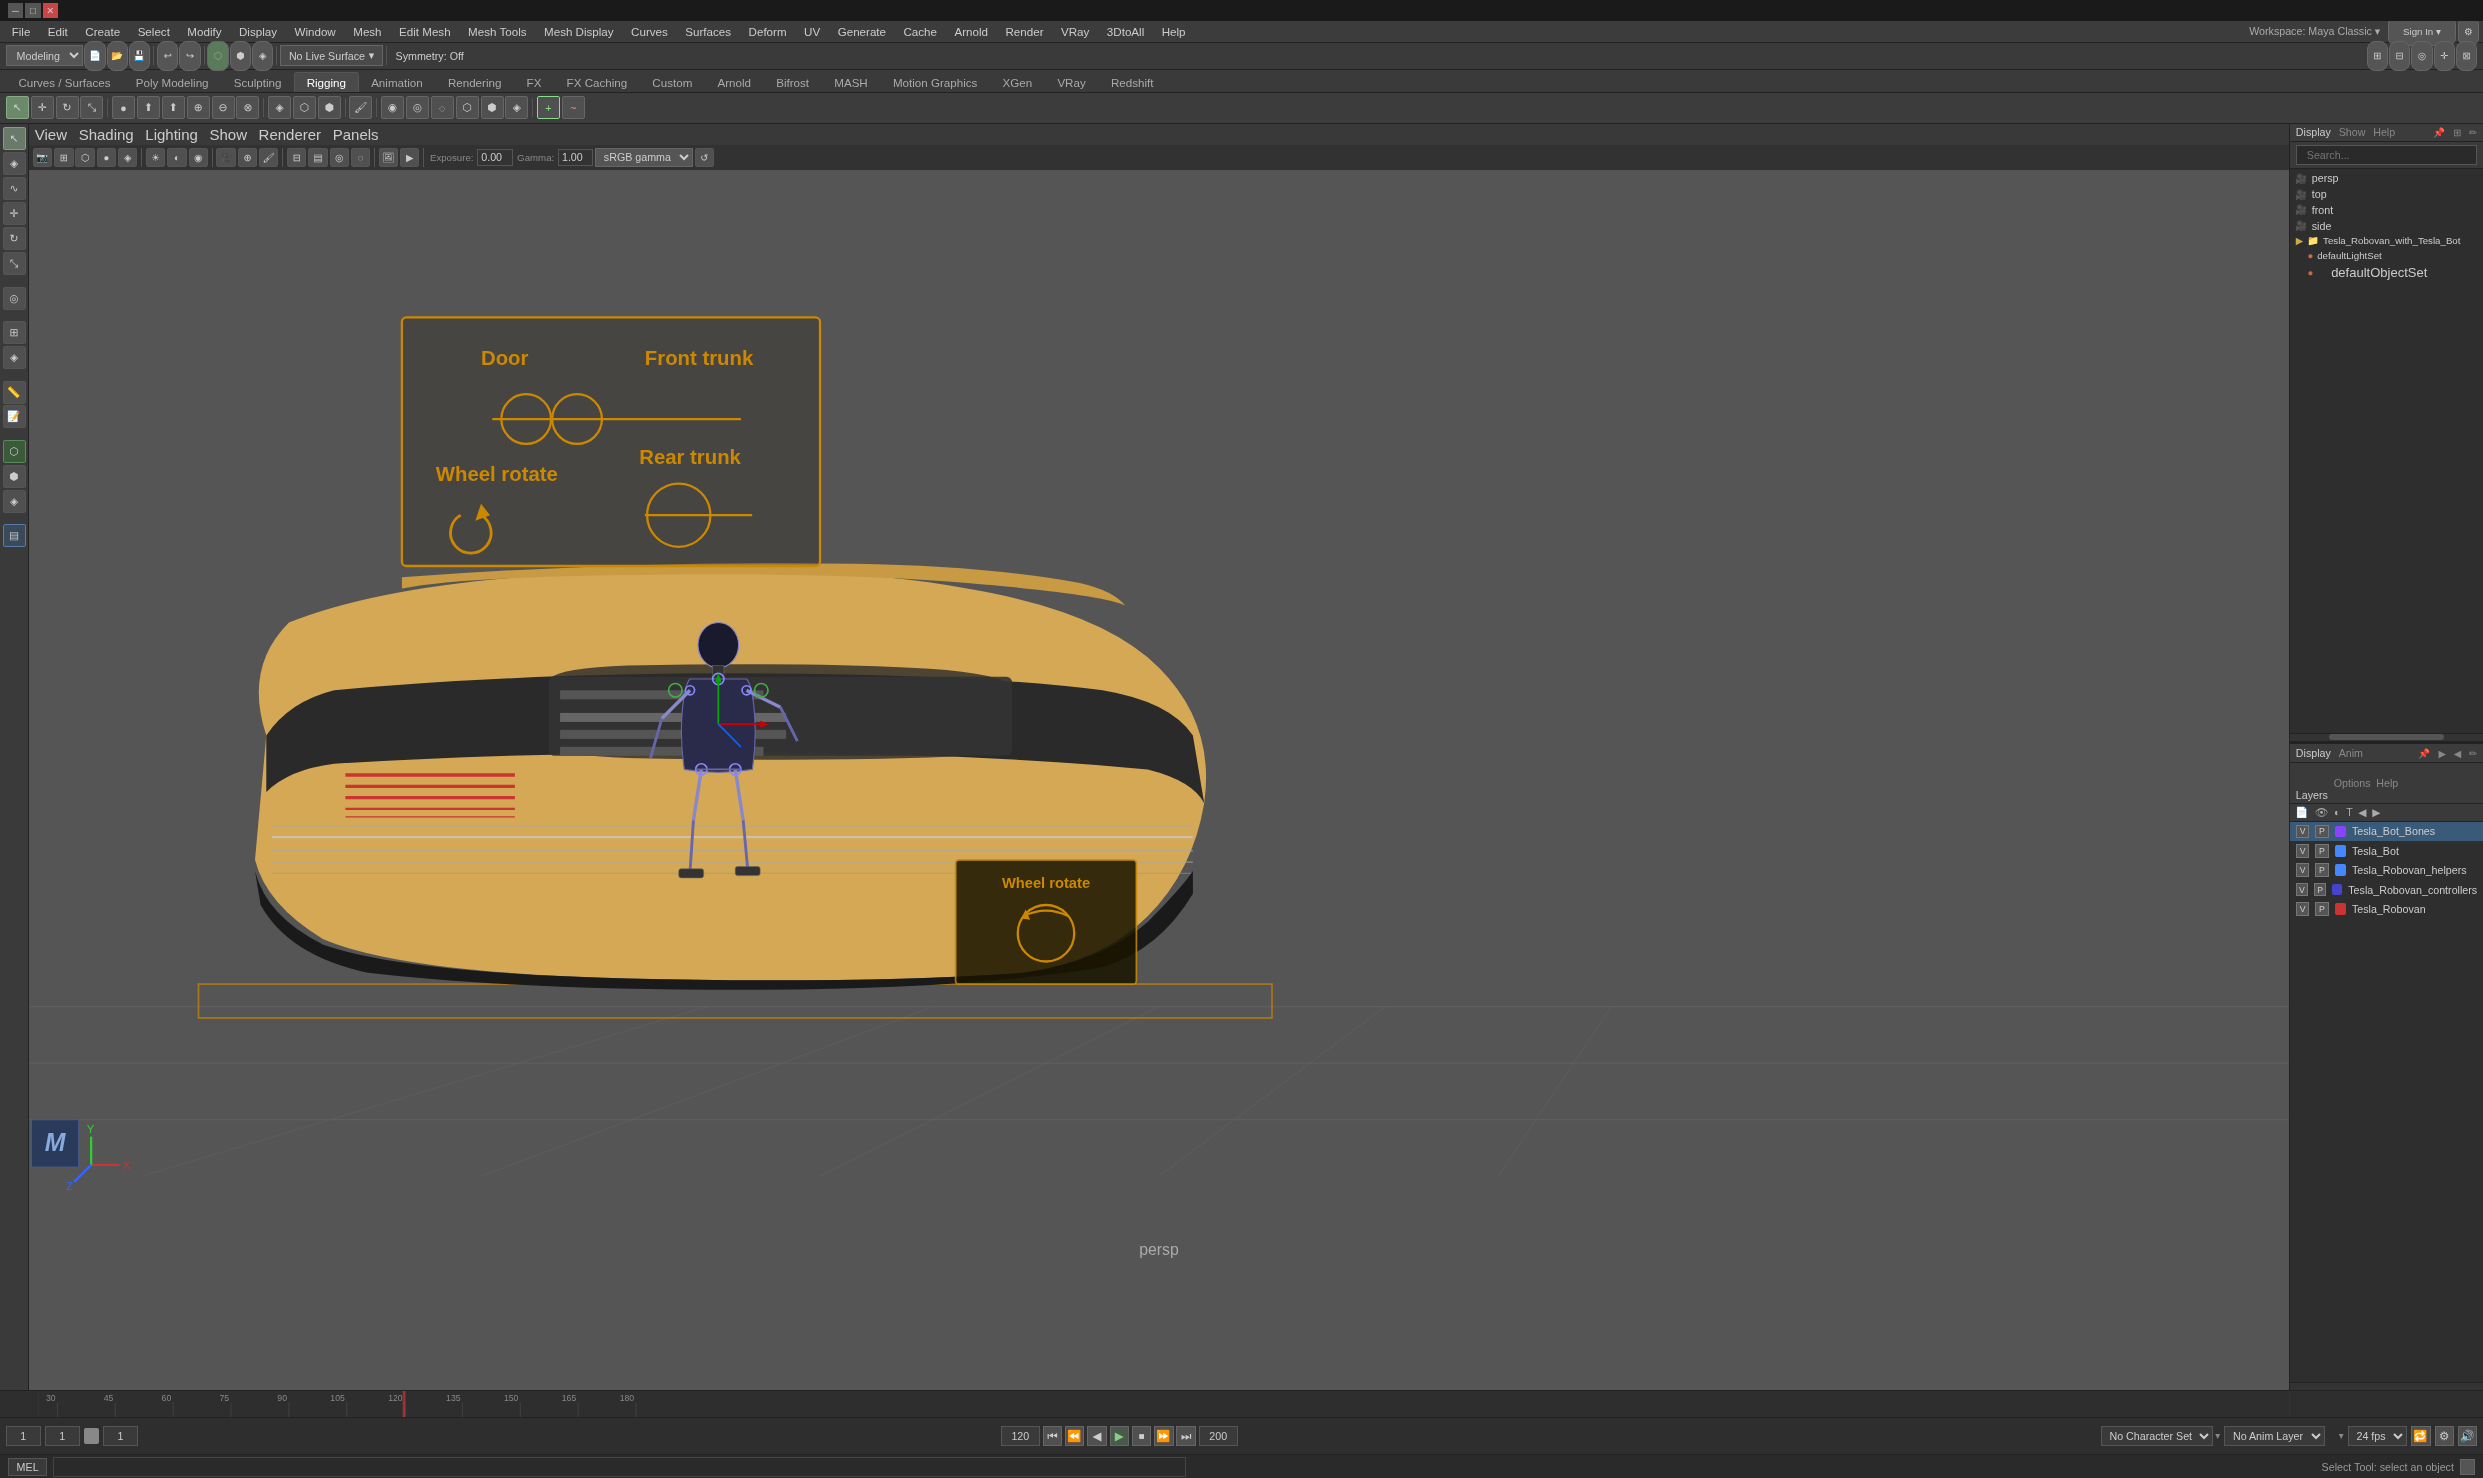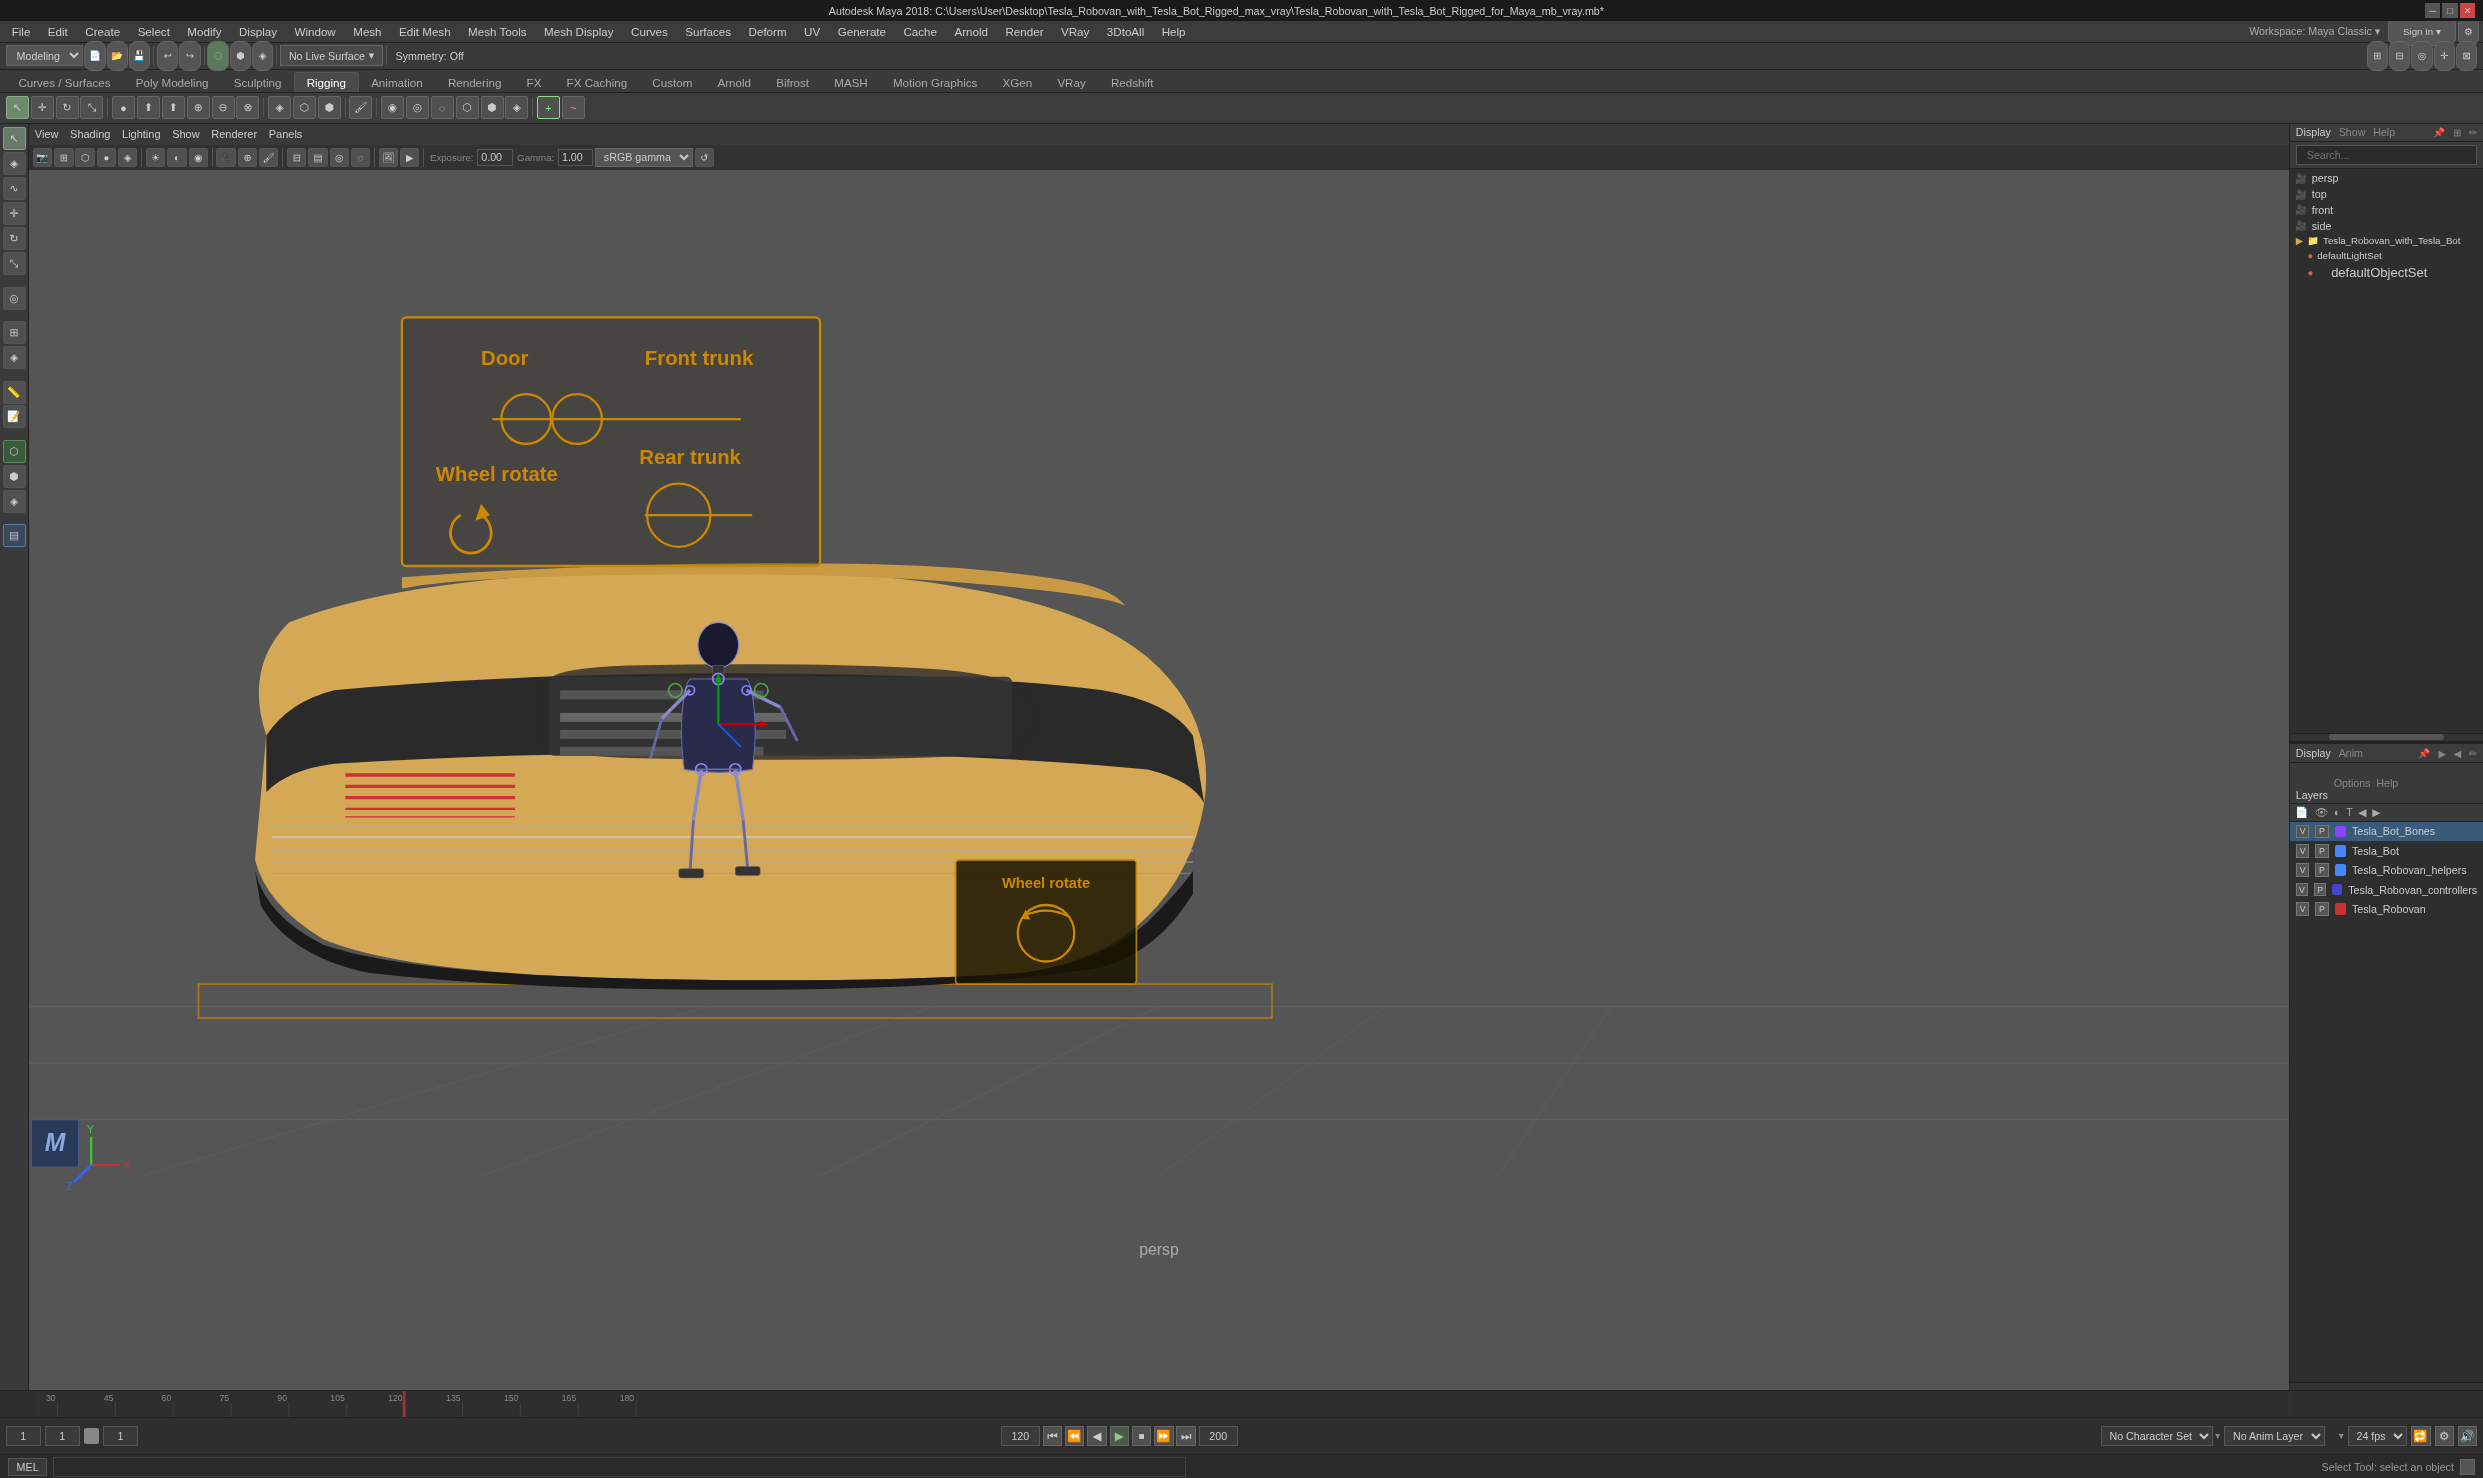--- a/index.html
+++ b/index.html
@@ -232,21 +232,21 @@
       right: 0;
       height: 21.3px;
       background: rgba(50,50,50,0.8);
       display: flex;
       align-items: center;
       padding: 0 5.8px;
       gap: 11.6px;
       z-index: 10;
     }
     .viewport-menu-item {
-      font-size: 11px;
+      font-size: 15px;
       color: #cccccc;
       cursor: pointer;
     }
 
     
     #viewport-toolbar {
       position: absolute;
       top: 21.3px;
       left: 0;
       right: 0;
@@ -446,21 +446,20 @@
       right: 0;
       bottom: 0;
       width: 100%;
       height: 100%;
     }
   </style>
 </head>
 <body>
 
 <div id="title-bar">
-  <span class="title-text">Autodesk Maya 2018: C:\Users\User\Desktop\Tesla_Robovan_with_Tesla_Bot_Rigged_max_vray\Tesla_Robovan_with_Tesla_Bot_Rigged_for_Maya_mb_vray.mb*</span>
   <div class="win-controls">
     <button class="win-btn">─</button>
     <button class="win-btn">□</button>
     <button class="win-btn close">✕</button>
   </div>
 </div>
 
 <div id="menu-bar">
   <span class="menu-item">File</span>
   <span class="menu-item">Edit</span>

